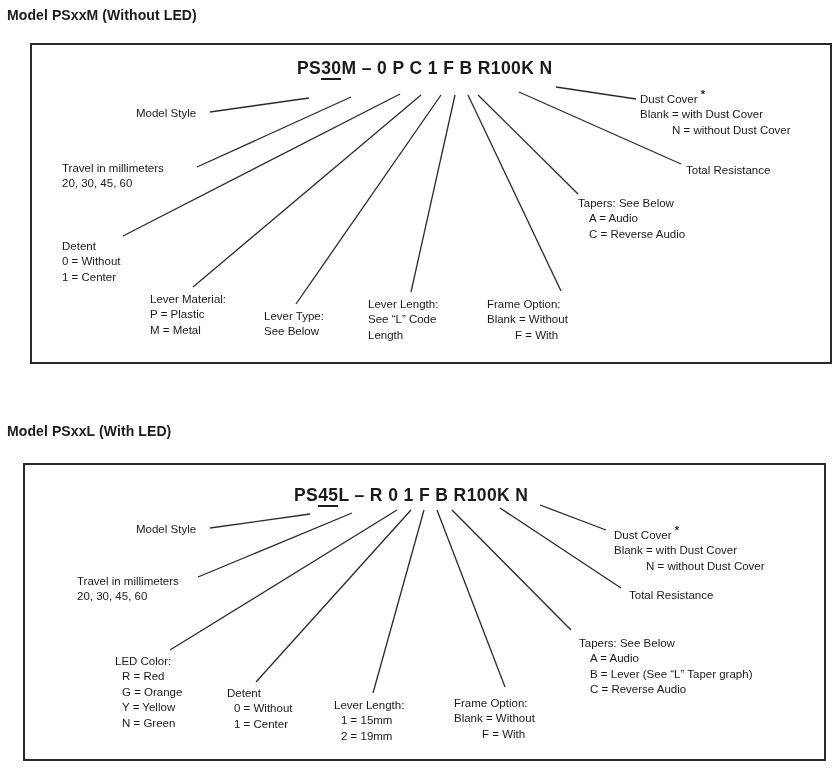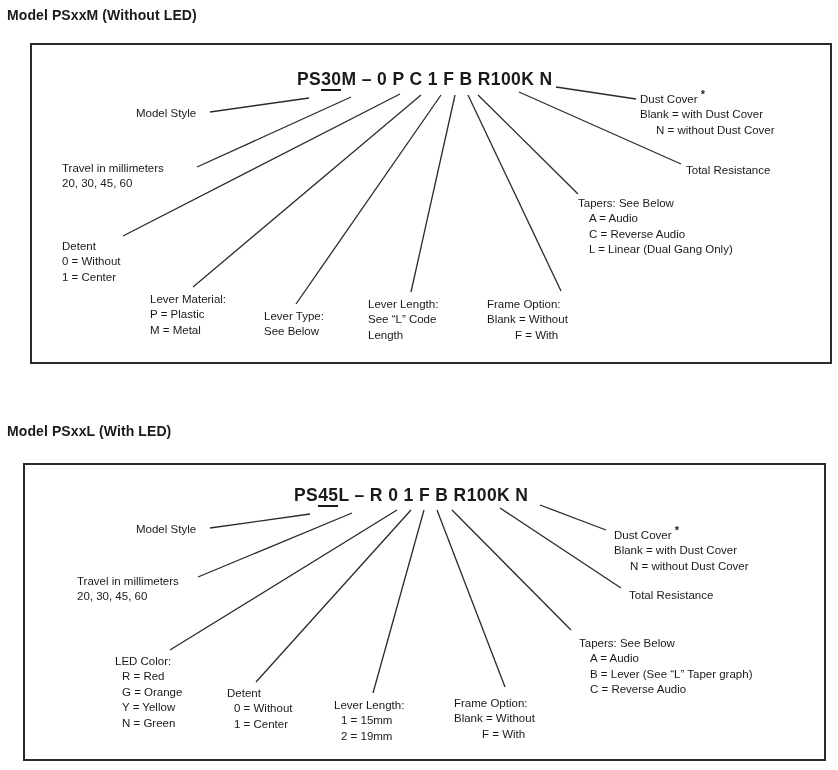--- a/index.html
+++ b/index.html
@@ -16,29 +16,29 @@
   .h2{top:423px;}
   .box{
     position:absolute;border:2px solid #2a2a2a;background:transparent;
   }
   .box1{left:30px;top:43px;width:798px;height:317px;}
   .box2{left:23px;top:463px;width:799px;height:294px;}
   .pn{
     position:absolute;font-size:17.5px;font-weight:bold;
     letter-spacing:0.4px;white-space:nowrap;
   }
-  .pn1{left:297px;top:69px;}
+  .pn1{left:297px;top:58px;}
   .pn2{left:294px;top:485px;}
   .pn .ul{border-bottom:2px solid #1a1a1a;padding-bottom:0px;}
   .lbl{
     position:absolute;font-size:11.5px;line-height:15.4px;white-space:nowrap;
   }
   .in-sm>div:not(:first-child){margin-left:7px;}
   .in-md>div:not(:first-child){margin-left:11px;}
-  .dc-in{margin-left:16px;}
+  .dc-in{margin-left:32px;}
   .fo-in{margin-left:28px;}
   sup.star{font-size:11px;font-weight:bold;line-height:0;}
   svg.lines{position:absolute;left:0;top:0;}
   svg.lines line{stroke:#2a2a2a;stroke-width:1.3;}
 </style>
 </head>
 <body>
 
 <svg class="lines" width="838" height="770">
 
@@ -104,21 +104,20 @@
 <div class="lbl" style="left:487px;top:297px">
   <div>Frame Option:</div>
   <div>Blank = Without</div>
   <div class="fo-in">F = With</div>
 </div>
 
 <div class="lbl in-md" style="left:578px;top:196px">
   <div>Tapers: See Below</div>
   <div>A = Audio</div>
   <div>C = Reverse Audio</div>
-  <div>L = Linear (Dual Gang Only)</div>
 </div>
 
 <div class="lbl" style="left:686px;top:163px">
   <div>Total Resistance</div>
 </div>
 
 <div class="lbl" style="left:640px;top:92px">
   <div><span>Dust Cover</span> <sup class="star">*</sup></div>
   <div>Blank = with Dust Cover</div>
   <div class="dc-in">N = without Dust Cover</div>

